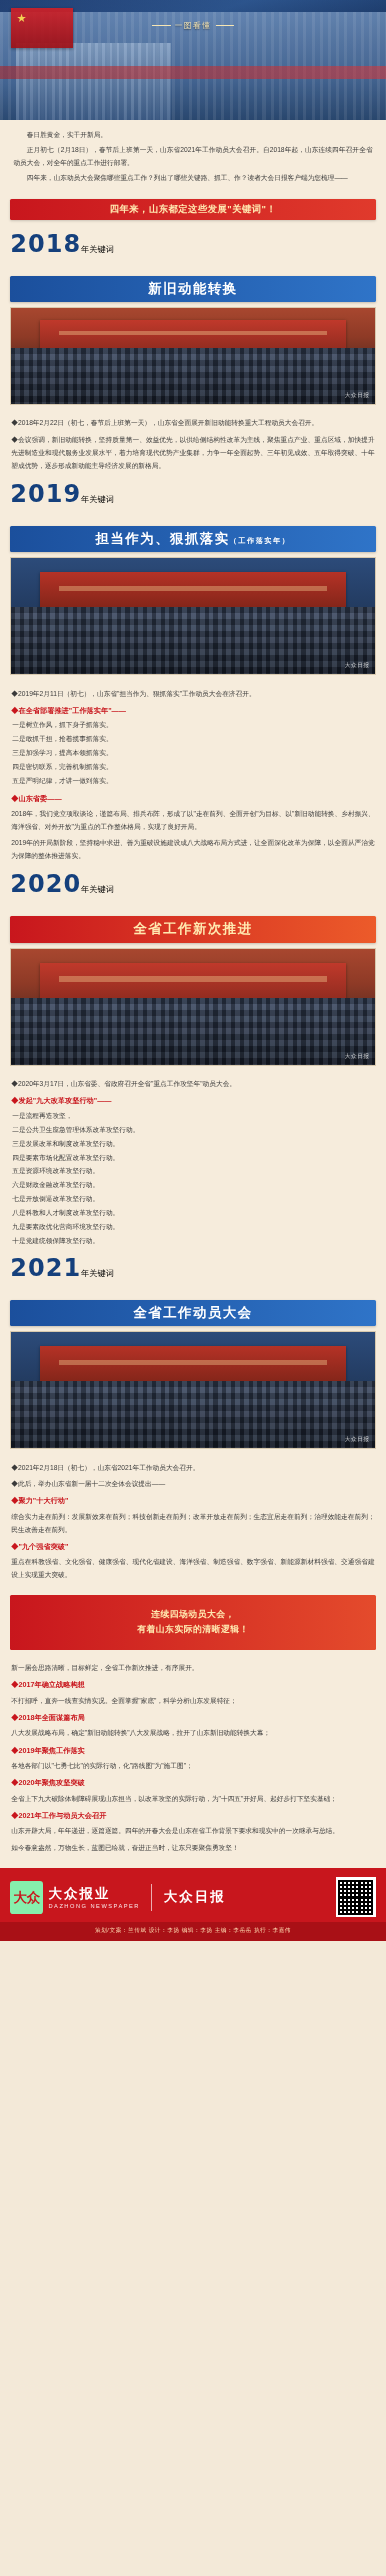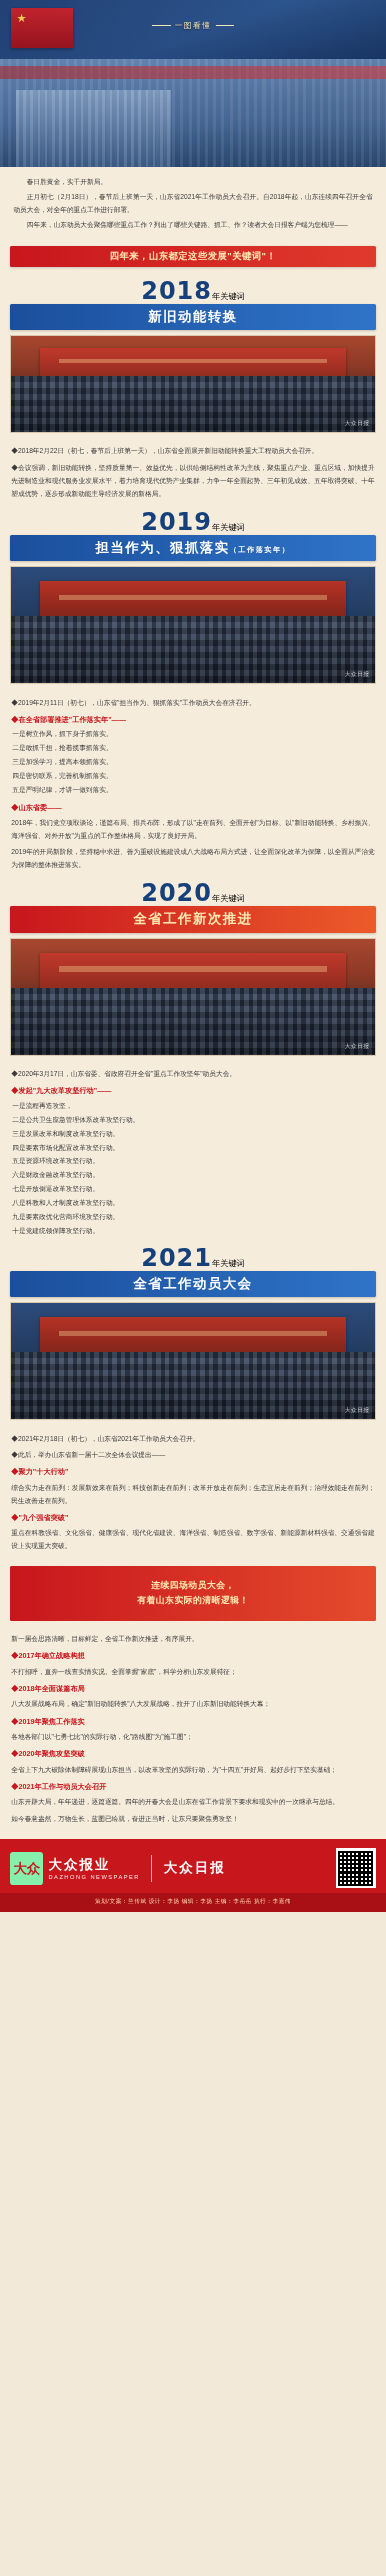--- a/index.html
+++ b/index.html
@@ -6,21 +6,21 @@
   html, body { margin:0; padding:0; }
   body {
     width:386px;
     font-family:"Liberation Sans", sans-serif;
     background:#f3e9d8;
   }
   .page { width:386px; position:relative; background:#f6ecdc; overflow:hidden; }
 
   
   .hero {
-    position:relative; width:386px; height:167px;
+    position:relative; width:386px; height:120px;
     background:
       linear-gradient(180deg, rgba(4,20,60,.25), rgba(4,20,60,.55)),
       linear-gradient(160deg,#2c4f86 0%, #3a6aa8 35%, #20406e 70%, #16304f 100%);
     overflow:hidden;
   }
   .hero .bldg {
     position:absolute; bottom:0; left:0; right:0; height:108px;
     background:
       repeating-linear-gradient(90deg, rgba(255,255,255,.10) 0 3.1px, rgba(255,255,255,0) 3.1px 8.2px),
       linear-gradient(180deg,#6d8db8 0%, #4d6f9c 60%, #2e4d74 100%);
@@ -87,28 +87,28 @@
   .redbar {
     margin:3.1px 10.3px 7.2px 10.3px; height:21.6px; line-height:21.6px;
     background:linear-gradient(90deg,#c8161d,#e03a2c);
     color:#ffe9b0; font-size:9.3px; font-weight:bold; text-align:center;
     border-radius:1.5px; letter-spacing:0.5px;
     box-shadow:0 1px 2.6px rgba(0,0,0,.18);
   }
 
   
   .yearblock { padding:0 10.3px 5.2px 10.3px; }
-  .yearhead { text-align:center; position:relative; padding-top:3.1px; }
+  .yearhead { text-align:left; position:relative; padding-top:3.1px; }
   .yearhead .yr {
     font-family:"DejaVu Sans", sans-serif;
     font-size:24px; font-weight:bold; color:#15407c; letter-spacing:1px; line-height:26px;
     display:inline-block;
   }
   .kwtitle {
-    margin:0 auto 0 auto; display:block; width:100%;
+    margin:19px auto 0 auto; display:block; width:100%;
     background:linear-gradient(90deg,#1b4f9c,#2f74c8);
     color:#fff; font-size:13.4px; font-weight:bold; letter-spacing:1.5px;
     text-align:center; padding:4.1px 0; border-radius:1.5px;
     font-family:"DejaVu Sans", sans-serif;
     box-shadow:0 1px 2.6px rgba(0,0,0,.2);
   }
   .kwtitle.gold { background:linear-gradient(90deg,#c8161d,#ec5b2a); color:#ffe9b0; }
 
   
   .photo {

